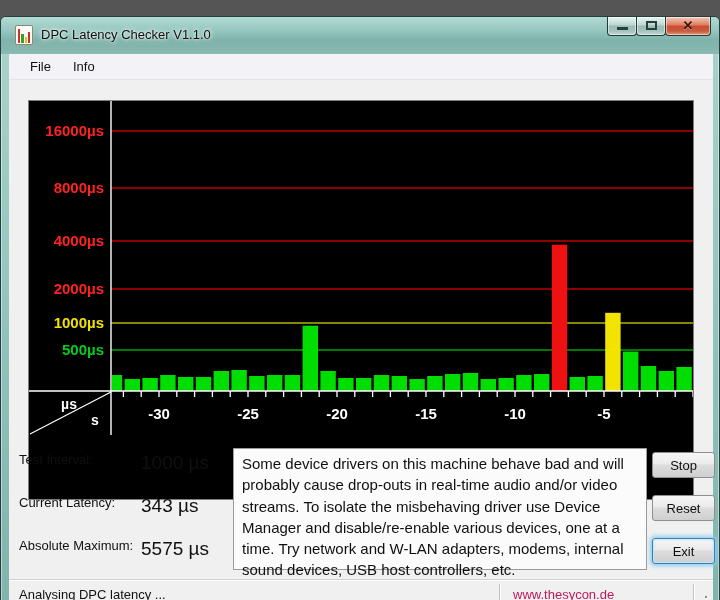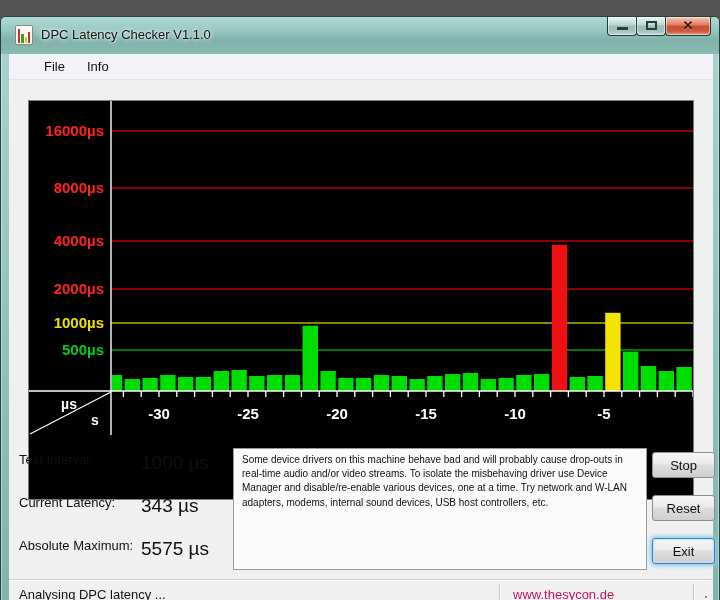--- a/index.html
+++ b/index.html
@@ -20,31 +20,31 @@
   .capbtn{height:19px;border:1px solid #1f3a37;border-top:none;border-radius:0 0 4px 4px;
     box-shadow:inset 0 0 0 1px rgba(255,255,255,.5);position:relative;margin-left:-1px;}
   .btn-min,.btn-max{width:30px;background:linear-gradient(180deg,#eaf5f2 0%,#bed7d2 42%,#9cbbb5 52%,#a4c2bc 78%,#c3d9d4 100%);}
   .btn-close{width:46px;background:linear-gradient(180deg,#f6c8b8 0%,#e08166 42%,#c94f30 52%,#c85a3c 78%,#e69a80 100%);}
   .glyph-min{position:absolute;left:9px;bottom:5px;width:11px;height:3px;background:#26413d;}
   .glyph-max{position:absolute;left:9px;top:4px;width:11px;height:9px;border:2px solid #26413d;background:transparent;}
   .glyph-x{position:absolute;left:0;top:1px;width:100%;text-align:center;font-size:13px;font-weight:bold;
     color:#3d120b;text-shadow:0 1px 0 rgba(255,255,255,.4);}
   
   .menubar{position:absolute;left:8px;top:37px;width:704px;height:26px;background:#f2f2f7;
-    border-bottom:1px solid #e3e3e8;display:flex;align-items:center;padding-left:24px;}
+    border-bottom:1px solid #e3e3e8;display:flex;align-items:center;padding-left:10px;}
   .menu-item{font-size:13px;color:#101010;padding:3px 11px;cursor:default;}
   
   .client{position:absolute;left:8px;top:63px;width:704px;height:499px;background:#f0f0f0;}
   .chart-panel{position:absolute;left:27px;top:83px;width:666px;height:400px;background:#000;
     border:1px solid #7e7e7e;}
   
   .inf-label{position:absolute;font-size:13px;color:#101010;white-space:nowrap;}
   .inf-value{position:absolute;font-size:19px;color:#101010;white-space:nowrap;}
   .desc-box{position:absolute;left:232px;top:431px;width:414px;height:122px;background:#fbfbfb;
-    border:1px solid #9a9a9a;padding:4px 8px;font-size:10px;line-height:1.42;color:#101010;}
+    border:1px solid #9a9a9a;padding:4px 8px;font-size:15px;line-height:1.42;color:#101010;}
   .pushbtn{position:absolute;left:651px;width:63px;height:26px;border:1px solid #8e8e8e;border-radius:3px;
     background:linear-gradient(180deg,#f6f6f6 0%,#ebebeb 45%,#dddddd 50%,#cfcfcf 100%);
     font-size:13px;color:#101010;display:flex;align-items:center;justify-content:center;
     font-family:"Liberation Sans",sans-serif;}
   .pushbtn.focused{border:1px solid #3c7fb1;box-shadow:0 0 4px 2px #8ecdf0, inset 0 0 2px 1px #bfe4f8;}
   
   .statusbar{position:absolute;left:8px;top:562px;width:704px;height:29px;background:#f0f0f0;
     border-top:1px solid #cfcfcf;box-shadow:inset 0 1px 0 #ffffff;}
   .status-text{position:absolute;left:10px;top:7px;font-size:13px;color:#101010;}
   .sb-sep{position:absolute;top:4px;width:2px;height:21px;border-left:1px solid #c4c4c4;border-right:1px solid #ffffff;}

